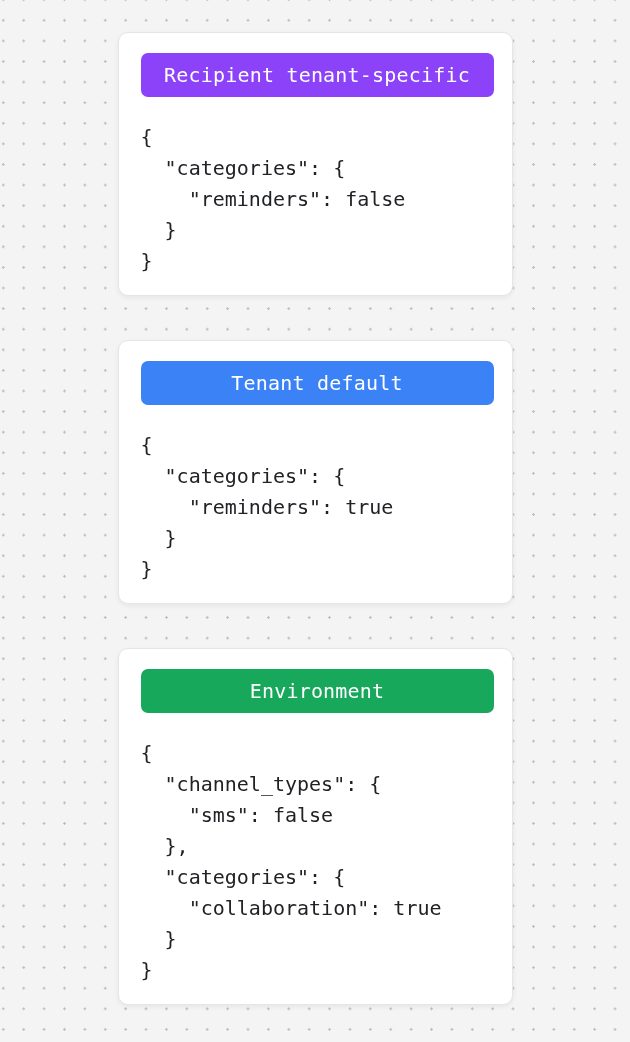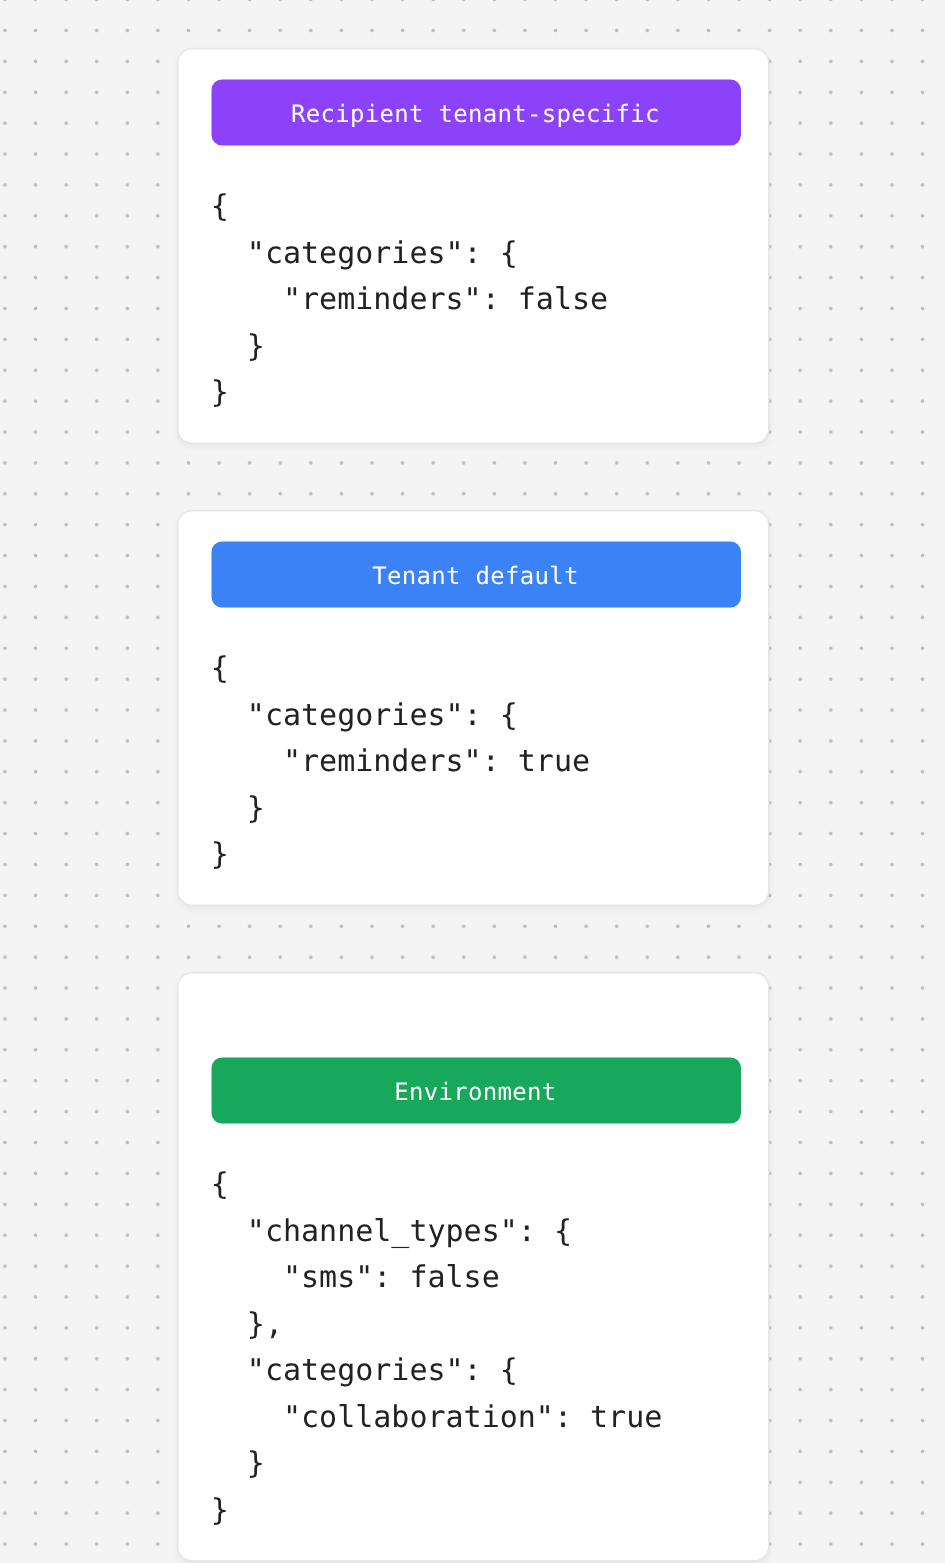--- a/index.html
+++ b/index.html
@@ -22,21 +22,21 @@
     box-shadow: 0 2px 5px rgba(0,0,0,0.06);
     padding: 20px 18px 18px 22px;
   }
   .badge {
     height: 44px;
     border-radius: 7px;
     display: flex;
     align-items: center;
     justify-content: center;
     color: #ffffff;
-    font-size: 16px;
+    font-size: 20px;
     letter-spacing: 0.2px;
     white-space: pre;
   }
   .code {
     margin-top: 25px;
     color: #212226;
     font-size: 20px;
     line-height: 31px;
   }
   .code-line { white-space: pre; height: 31px; }
@@ -62,21 +62,21 @@
     <div class="code">
       <div class="code-line">{</div>
       <div class="code-line">  "categories": {</div>
       <div class="code-line">    "reminders": true</div>
       <div class="code-line">  }</div>
       <div class="code-line">}</div>
     </div>
   </div>
 
   <div class="card">
-    <div class="badge" style="background-color: rgb(24, 168, 92); margin-top: 36px;">Environment</div>
+    <div class="badge" style="background-color: rgb(24, 168, 92);">Environment</div>
     <div class="code">
       <div class="code-line">{</div>
       <div class="code-line">  "channel_types": {</div>
       <div class="code-line">    "sms": false</div>
       <div class="code-line">  },</div>
       <div class="code-line">  "categories": {</div>
       <div class="code-line">    "collaboration": true</div>
       <div class="code-line">  }</div>
       <div class="code-line">}</div>
     </div>

